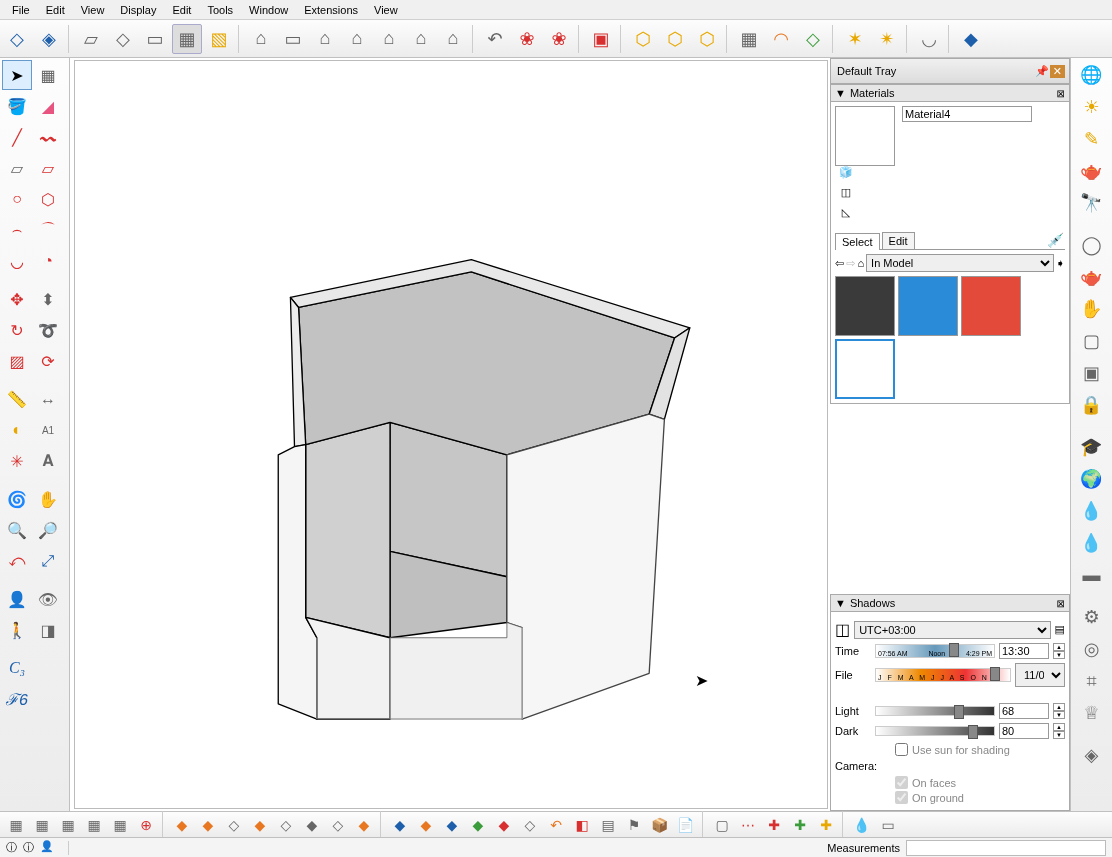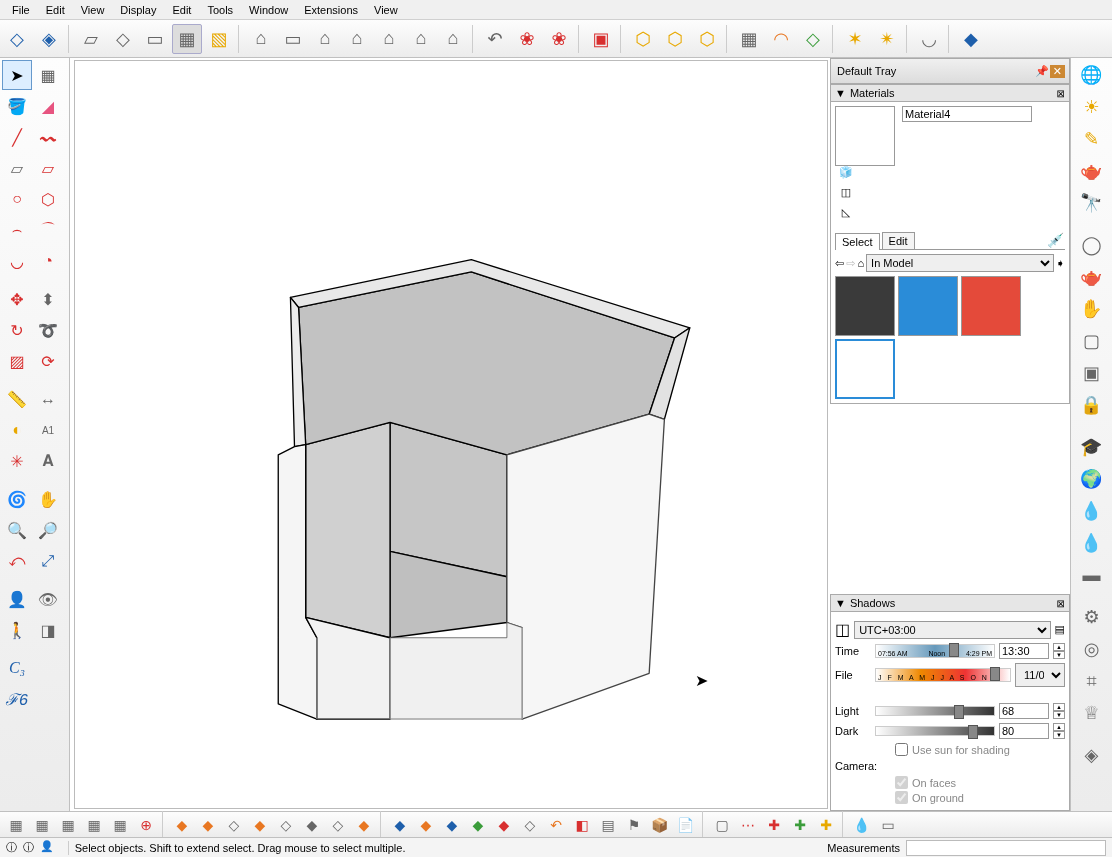--- a/index.html
+++ b/index.html
@@ -530,16 +530,15 @@
   <div class="bt-btn c-gray">▭</div>
 </div>
 
 <div class="status-bar">
   <div class="status-icons">
     <span>ⓘ</span>
     <span>ⓘ</span>
     <span>👤</span>
   </div>
   <div class="status-sep"></div>
-  <span>Select objects. Shift to extend select. Drag mouse to select multiple.</span>
   <span class="meas-label">Measurements</span>
   <input class="meas-input" style="">
 </div>
 
 </body></html>

